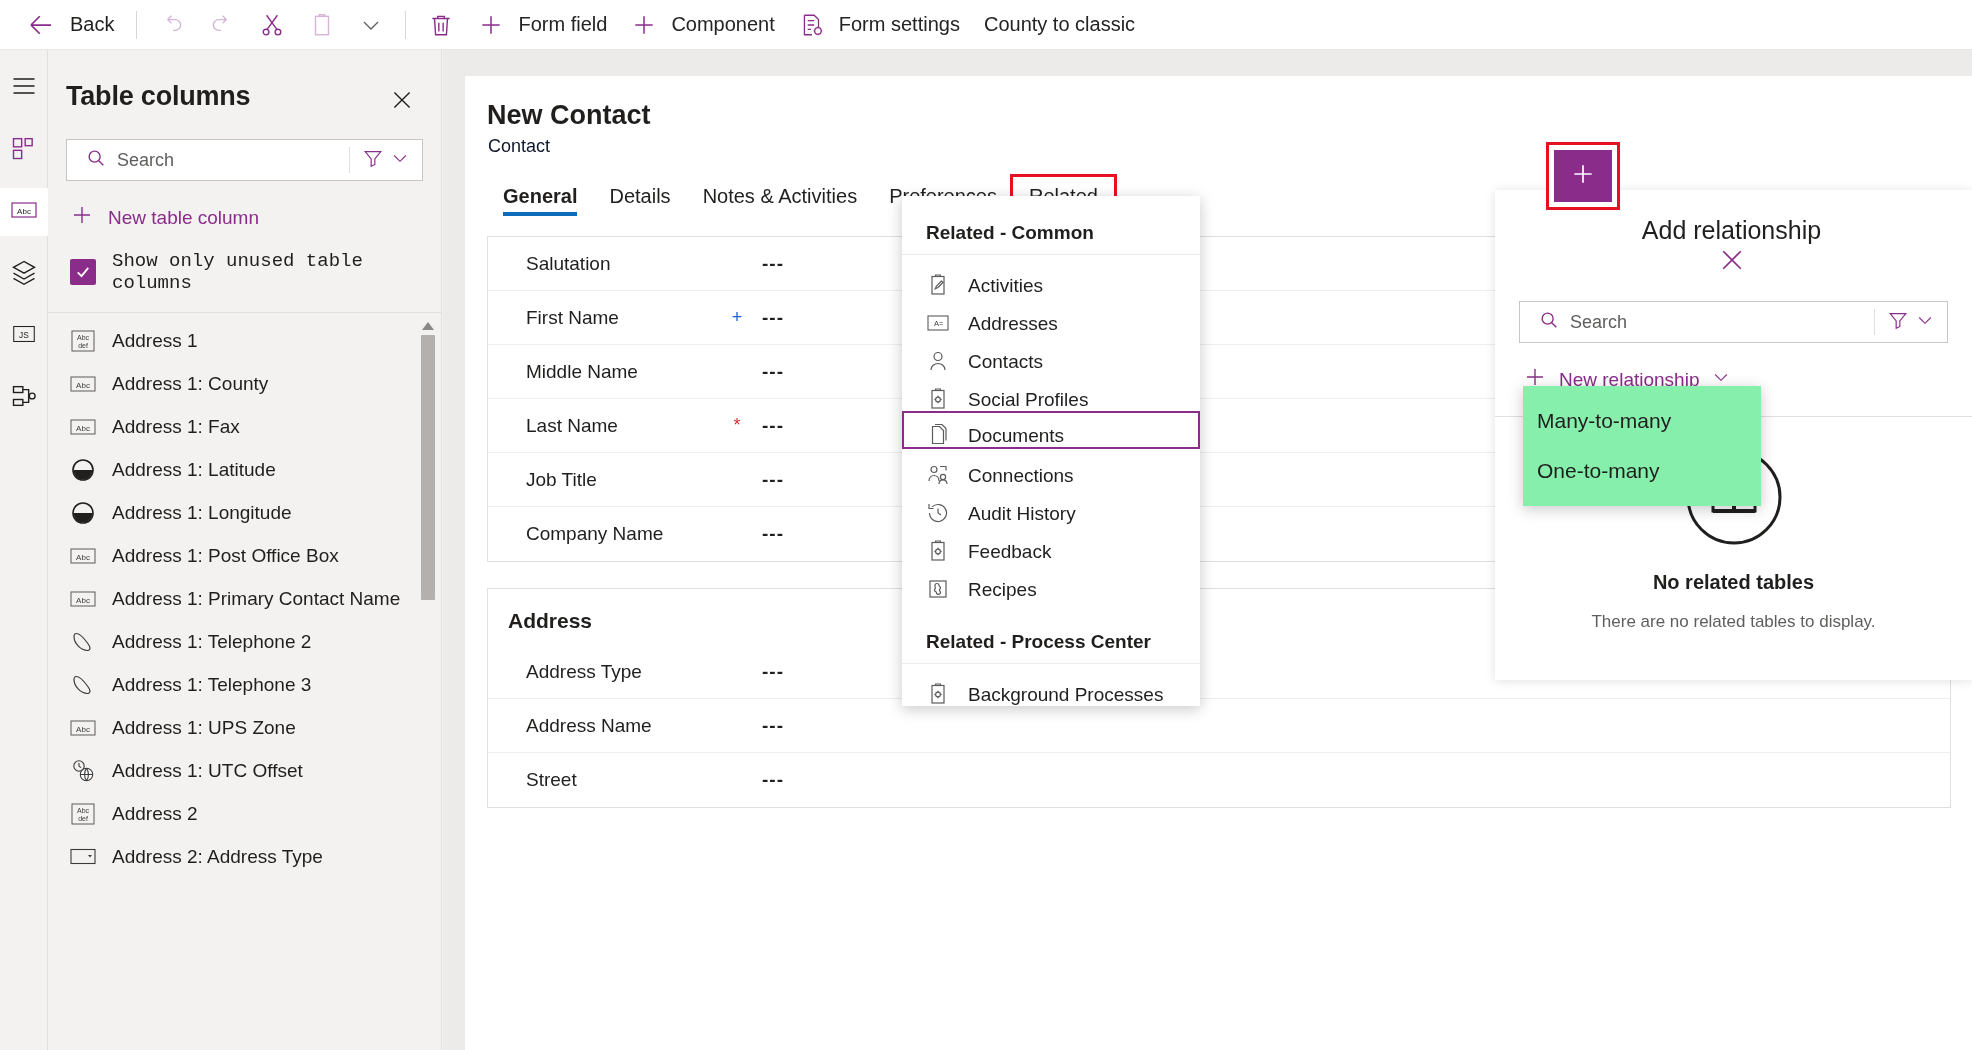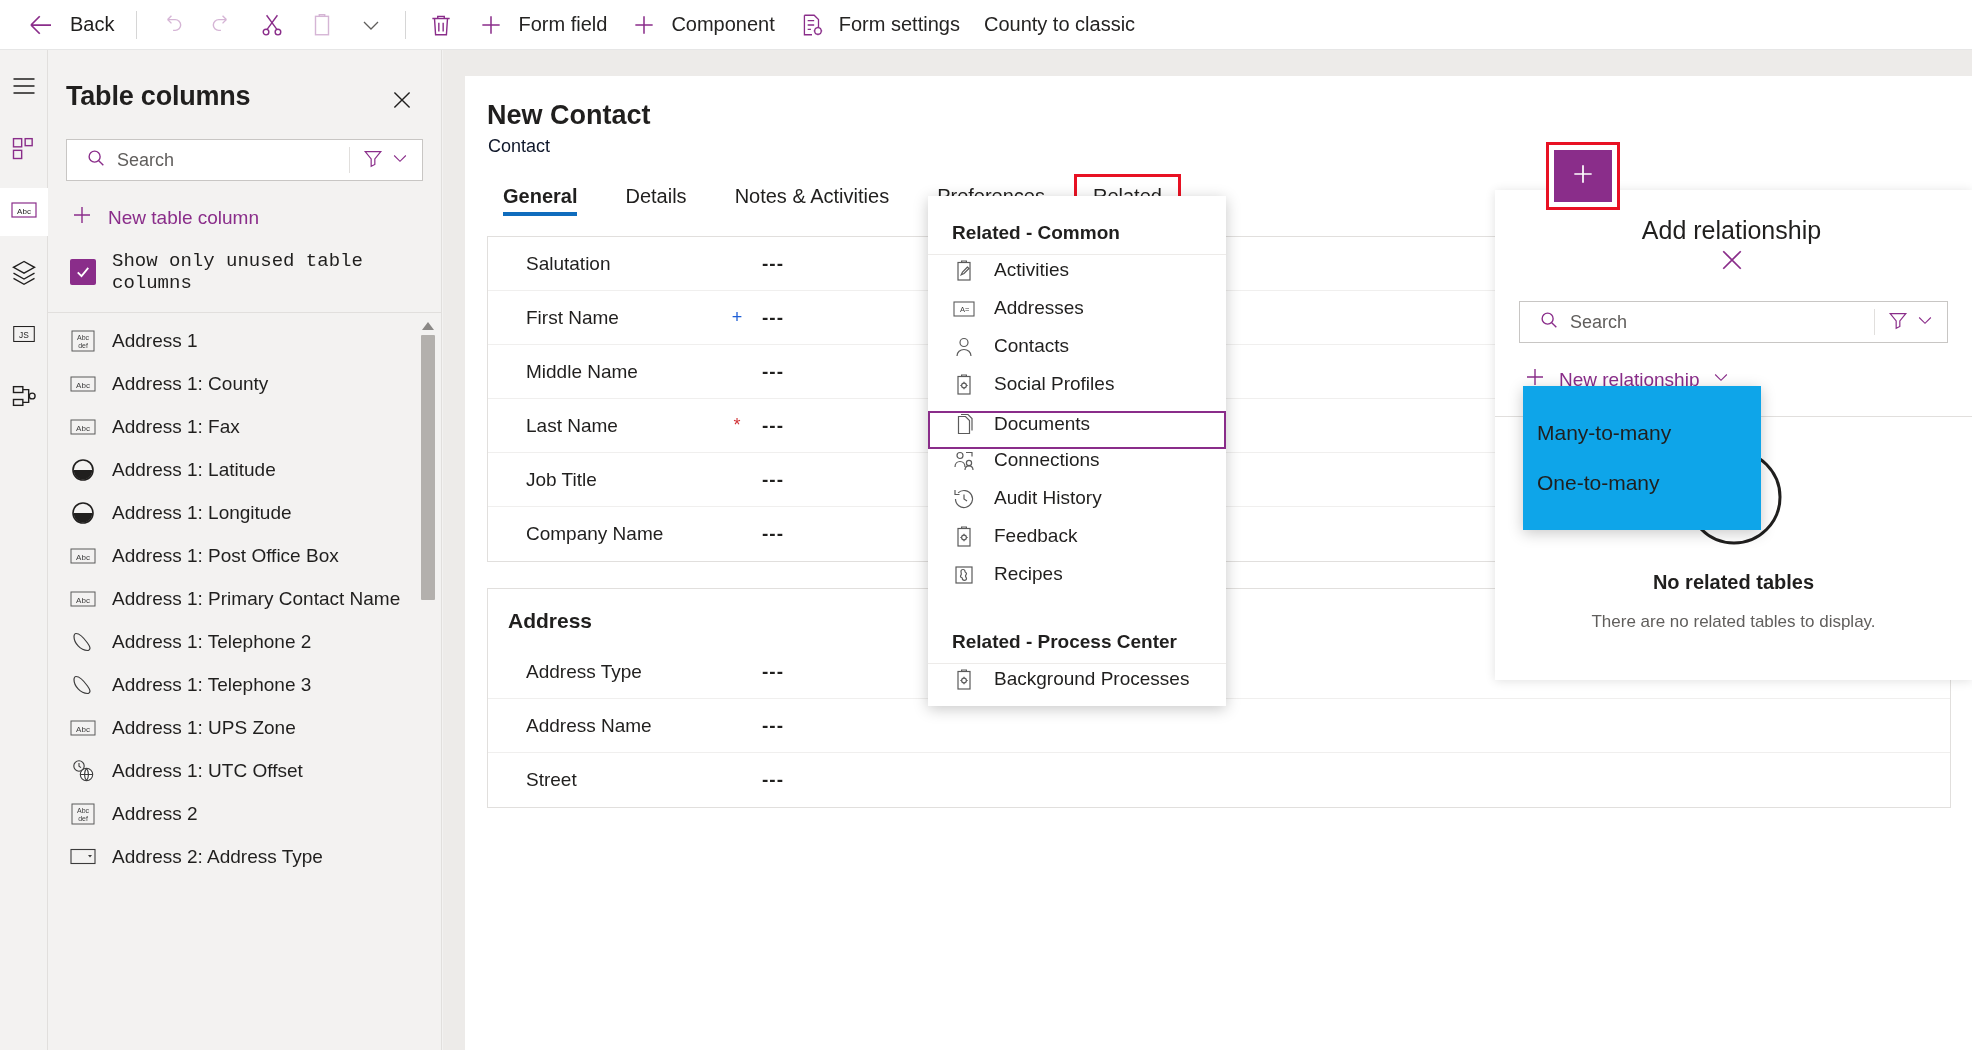--- a/index.html
+++ b/index.html
@@ -109,21 +109,21 @@
   .canvas {
     position: absolute; top: 50px; left: 443px; right: 0; bottom: 0;
     background: #edebe9;
   }
   .formcard {
     position: absolute; top: 26px; left: 22px; width: 1508px; bottom: 0;
     background: #ffffff;
   }
   .form-title { padding: 24px 0 0 22px; font-size: 27px; font-weight: 600; color: #201f1e; }
   .form-sub { padding: 5px 0 0 23px; font-size: 18px; color: #0f172a; }
-  .tabs { display: flex; gap: 16px; padding: 20px 0 0 22px; }
+  .tabs { display: flex; gap: 0; padding: 20px 0 0 22px; }
   .tab {
     position: relative; font-size: 20px; color: #201f1e; padding: 8px 16px 14px 16px; cursor: pointer;
   }
   .tab.active { font-weight: 700; }
   .tab.active::after {
     content:''; position: absolute; left: 16px; right: 16px; bottom: 6px;
     height: 4px; background: #0f6cbd;
   }
   .tab.highlighted { outline: 3px solid #e81123; outline-offset: 0; }
 
@@ -146,21 +146,21 @@
   .flyout {
     position: absolute; left: 1345px; top: 196px; width: 298px; height: 510px;
     background: #ffffff; box-shadow: 0 3px 14px rgba(0,0,0,.22); z-index: 40;
     padding: 10px 0 14px 0;
   }
   .fly-group {
     font-size: 19px; font-weight: 700; color: #201f1e;
     padding: 16px 0 10px 24px; border-bottom: 1px solid #edebe9; margin-bottom: 4px;
   }
   .fly-item {
-    display: flex; align-items: flex-start; gap: 18px; height: 38px;
+    display: flex; align-items: flex-end; gap: 18px; height: 38px;
     padding-left: 24px; font-size: 19px; color: #201f1e; cursor: pointer;
   }
   .fly-item.selected { border: 2px solid #8a2d8a; padding-left: 22px; }
   .fly-ic { width: 24px; height: 24px; flex: none; display: flex; align-items: center; justify-content: center; }
 
   
   .addrel {
     position: absolute; right: 0; top: 190px; width: 477px; height: 490px;
     background: #ffffff; box-shadow: 0 1px 10px rgba(0,0,0,.12); z-index: 30;
   }
@@ -188,22 +188,22 @@
     padding: 22px 0 0 28px; color: #8a2d8a; font-size: 19px; cursor: pointer;
   }
   .ar-divider { height: 1px; background: #e1dfdd; margin: 22px 0 0 0; }
   .ar-empty { display:flex; flex-direction: column; align-items: center; padding-top: 20px;}
   .ar-empty-title { font-size: 20px; font-weight: 700; color: #201f1e; margin-top: 10px; text-align: center; }
   .ar-empty-sub { font-size: 17px; color: #605e5c; margin-top: 18px; }
 
   
   .relmenu {
     position: absolute; left: 28px; top: 196px; width: 238px;
-    background: #0ea5e9; box-shadow: 0 3px 14px rgba(0,0,0,.22); z-index: 60;
-    padding: 22px 0;
+    background: #86efac; box-shadow: 0 3px 14px rgba(0,0,0,.22); z-index: 60;
+    padding: 10px 0;
   }
   .relmenu-item {
     height: 50px; display: flex; align-items: center; padding-left: 14px;
     font-size: 21px; color: #201f1e; cursor: pointer;
   }
 
   
   .rightcol {
     position: absolute; right: 0; top: 50px; width: 442px; height: 1000px;
     background: #ffffff; border-left: 1px solid #edebe9;
@@ -634,21 +634,21 @@
             </div>
             <div class="fld">
               <span class="fld-label">Street</span>
               <span class="fld-req "></span>
               <span class="fld-val">---</span>
             </div>
           </div>
       </div>
     </div>
 
-    <div class="flyout" style="left:485px; top:146px;">
+    <div class="flyout" style="left:459px; top:146px;">
       <div class="fly-group">Related - Common</div>
       <div id="fly-common">
           <div class="fly-item">
             <span class="fly-ic">
               <svg width="24" height="24" viewBox="0 0 24 24" fill="none" stroke="#5b5b5b" stroke-width="1.2">
                 <rect x="6" y="3.5" width="12" height="17.5" stroke="#5b5b5b"></rect>
                 <path d="M9.6 3.5V2h4.8v1.5" stroke="#5b5b5b"></path>
                 <path d="M15.5 8l-5 5-1.3 2.8 2.8-1.3 5-5z" stroke="#5b5b5b"></path>
               </svg>
             </span>

